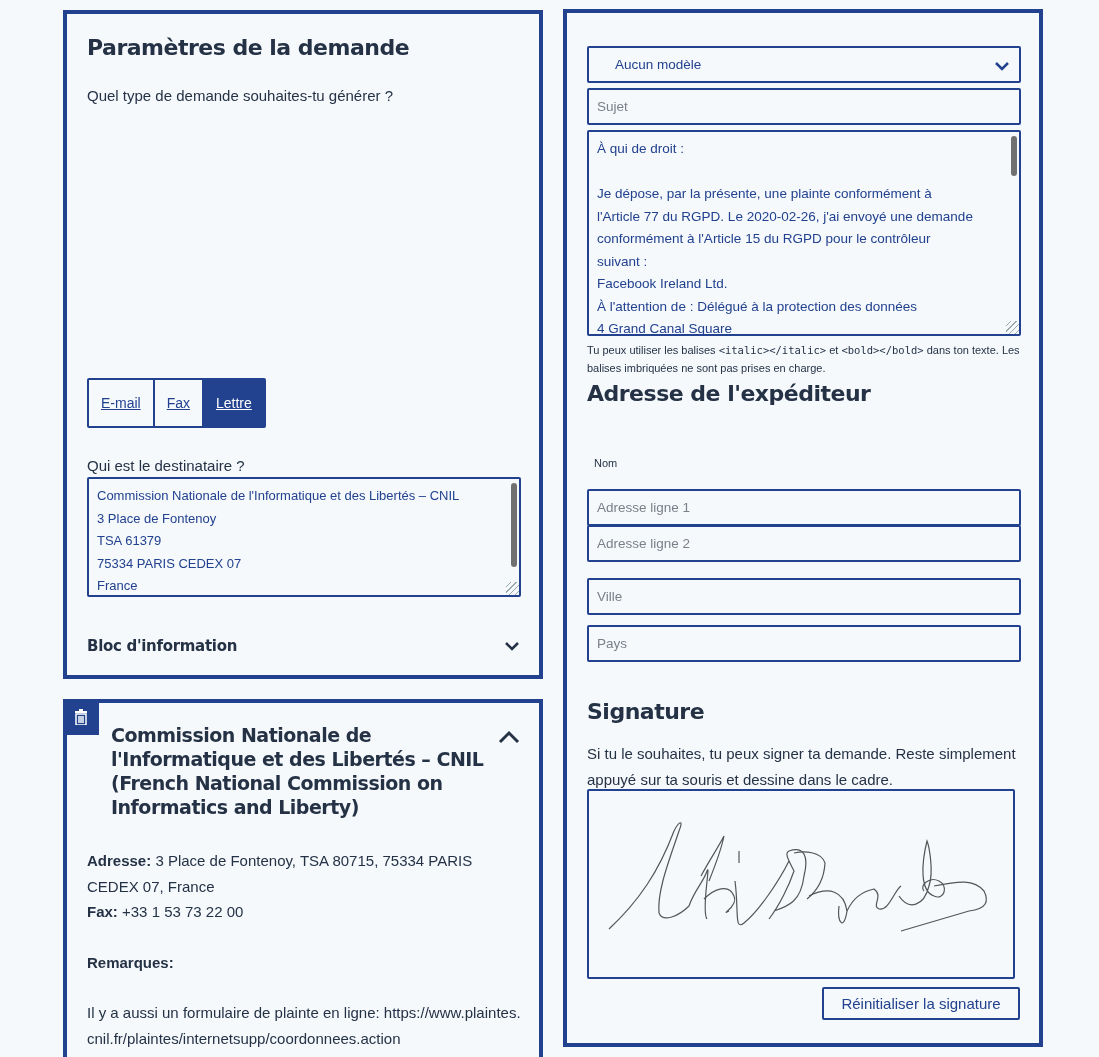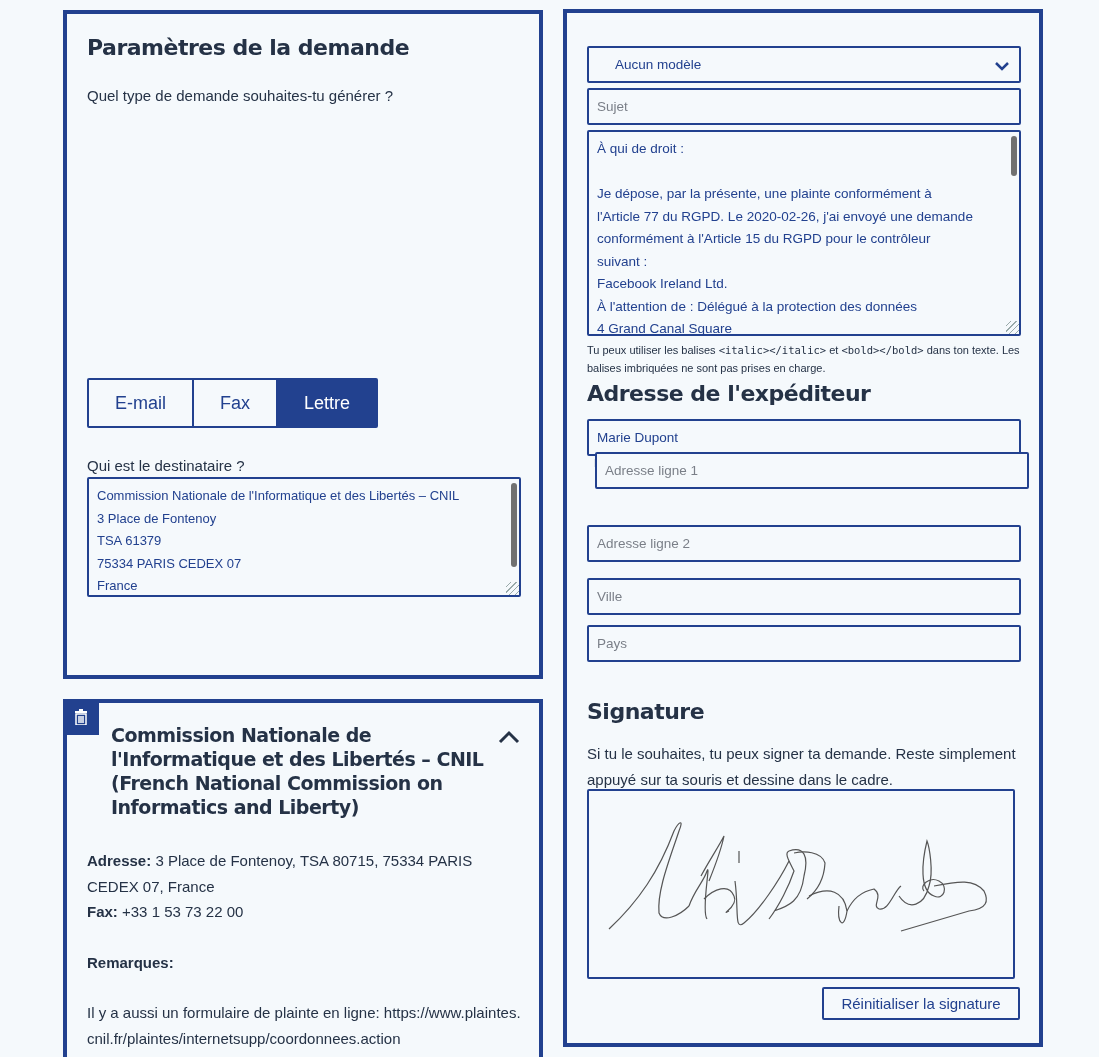--- a/index.html
+++ b/index.html
@@ -41,23 +41,23 @@
       color: #22418f; border-bottom: 2px solid #22418f; background: #f5f9fc;
     }
     .type-list .opt:last-child { border-bottom: none; }
     .type-list .opt.active { background: #22418f; color: #ffffff; }
     #p1 .q2 { position: absolute; left: 20px; top: 346px; }
     .seg {
       position: absolute; left: 20px; top: 364px; height: 50px;
       display: flex; border: 2px solid #22418f; border-radius: 2px; overflow: hidden;
     }
     .seg .s {
-      padding: 0 26px; line-height: 46px;
-      font-family: "Liberation Sans", sans-serif; font-size: 18px;
-      color: #22418f; background: #f5f9fc; border-right: 2px solid #22418f;
+      padding: 0 12px; line-height: 46px;
+      font-family: "Liberation Sans", sans-serif; font-size: 14px;
+      color: #22418f; background: #f5f9fc; border-right: 2px solid #22418f; text-decoration: underline;
     }
     .seg .s:last-child { border-right: none; }
     .seg .s.active { background: #22418f; color: #fff; }
     #p1 .q3 { position: absolute; left: 20px; top: 443px; }
     .textarea {
       position: absolute; border: 2px solid #22418f; border-radius: 2px;
       background: #f5f9fc; overflow: hidden;
       font-family: "Liberation Sans", sans-serif; font-size: 13px; color: #22418f;
     }
     .textarea .lines { padding: 6px 8px; line-height: 22.5px; white-space: pre; }
@@ -110,21 +110,21 @@
       position: absolute; left: 20px; top: 328px; width: 440px;
       font-family: "Liberation Sans", sans-serif; font-size: 11px; line-height: 18px; color: #253246;
     }
     .hint code { font-family: "DejaVu Sans Mono", monospace; font-size: 10.5px; }
     #p3 .h-addr { position: absolute; left: 20px; top: 368px; font-size: 22px; }
     #name-field { top: 406px; }
     .sub-label {
       position: absolute; left: 27px; top: 444px;
       font-family: "Liberation Sans", sans-serif; font-size: 11px; color: #253246;
     }
-    #addr1 { top: 439px; margin-left: 8px; }
+    #addr1 { top: 476px; }
     #addr2 { top: 512px; }
     #city { top: 565px; }
     #country { top: 612px; }
     #p3 .h-sig { position: absolute; left: 20px; top: 686px; font-size: 22px; }
     .sig-desc {
       position: absolute; left: 20px; top: 728px; width: 440px;
       font-family: "Liberation Sans", sans-serif; font-size: 15px; line-height: 26px; color: #253246;
     }
     .sig-canvas {
       position: absolute; left: 20px; top: 776px; width: 428px; height: 190px;
@@ -153,20 +153,26 @@
 
   <div class="label q3">Qui est le destinataire ?</div>
   <div class="textarea" id="recipient">
     <div class="lines"><div>Commission Nationale de l'Informatique et des Libertés – CNIL</div><div>3 Place de Fontenoy</div><div>TSA 61379</div><div>75334 PARIS CEDEX 07</div><div>France</div></div>
     <div class="scrollbar-track">
       <div class="scrollbar-thumb" style="top:0;height:84px;"></div>
     </div>
     <div class="resize-grip"></div>
   </div>
 
+  <div class="info-toggle">
+    <span class="t">Bloc d'information</span>
+    <svg class="chev" viewBox="0 0 18 18">
+        <path d="M3 6 L9 12 L15 6" fill="none" stroke="#253246" stroke-width="2.5"></path>
+      </svg>
+  </div>
 </section>
 
 <section class="panel" id="p2">
   <div class="trash-tab">
     <svg width="14" height="16" viewBox="0 0 14 16">
       <rect x="1" y="2" width="12" height="2" fill="#fff"></rect>
       <rect x="5" y="0" width="4" height="2" fill="#fff"></rect>
       <rect x="2" y="5" width="10" height="11" fill="none" stroke="#fff" stroke-width="1.5"></rect>
       <line x1="5" y1="7" x2="5" y2="14" stroke="#fff" stroke-width="1.5"></line>
       <line x1="7" y1="7" x2="7" y2="14" stroke="#fff" stroke-width="1.5"></line>
@@ -200,21 +206,20 @@
     <div class="lines"><div>À qui de droit :</div><div>​</div><div>Je dépose, par la présente, une plainte conformément à</div><div>l'Article 77 du RGPD. Le 2020-02-26, j'ai envoyé une demande</div><div>conformément à l'Article 15 du RGPD pour le contrôleur</div><div>suivant :</div><div>Facebook Ireland Ltd.</div><div>À l'attention de : Délégué à la protection des données</div><div>4 Grand Canal Square</div></div>
     <div class="scrollbar-track">
       <div class="scrollbar-thumb" style="top:0;height:40px;"></div>
     </div>
     <div class="resize-grip"></div>
   </div>
 
   <div class="hint"><span>Tu peux utiliser les balises </span><code>&lt;italic&gt;&lt;/italic&gt;</code><span> et </span><code>&lt;bold&gt;&lt;/bold&gt;</code><span> dans ton texte. Les balises imbriquées ne sont pas prises en charge.</span></div>
 
   <h2 class="h-title h-addr">Adresse de l'expéditeur</h2>
-  <div class="field" id="name-field">Marie Dupont</div>
   <div class="sub-label">Nom</div>
   <div class="field ph" id="addr1">Adresse ligne 1</div>
   <div class="field ph" id="addr2">Adresse ligne 2</div>
   <div class="field ph" id="city">Ville</div>
   <div class="field ph" id="country">Pays</div>
 
   <h2 class="h-title h-sig">Signature</h2>
   <div class="sig-desc">Si tu le souhaites, tu peux signer ta demande. Reste simplement appuyé sur ta souris et dessine dans le cadre.</div>
   <div class="sig-canvas">
     <svg width="424" height="186" viewBox="0 0 424 186">

